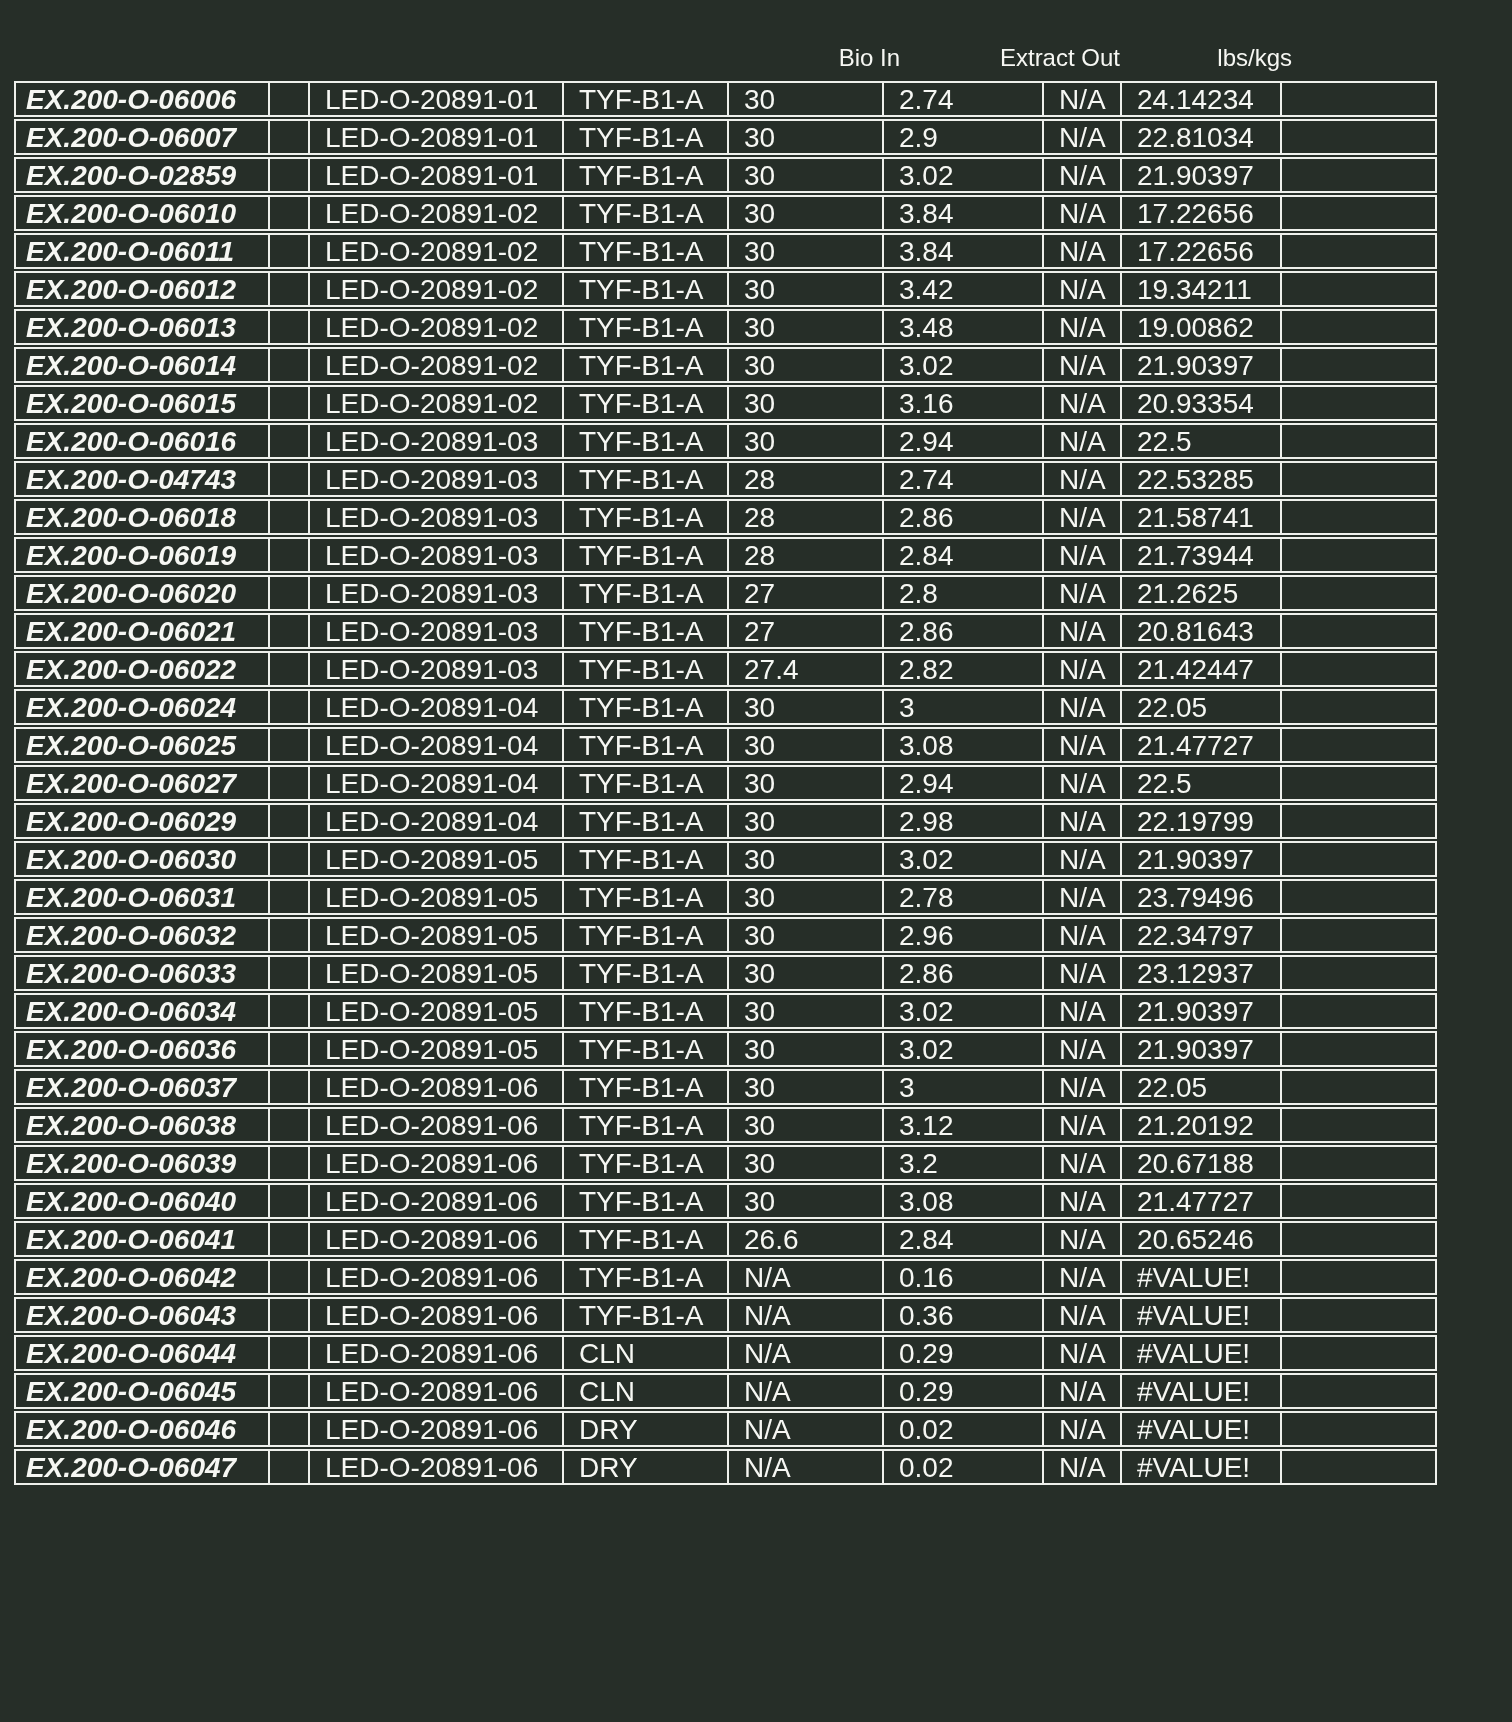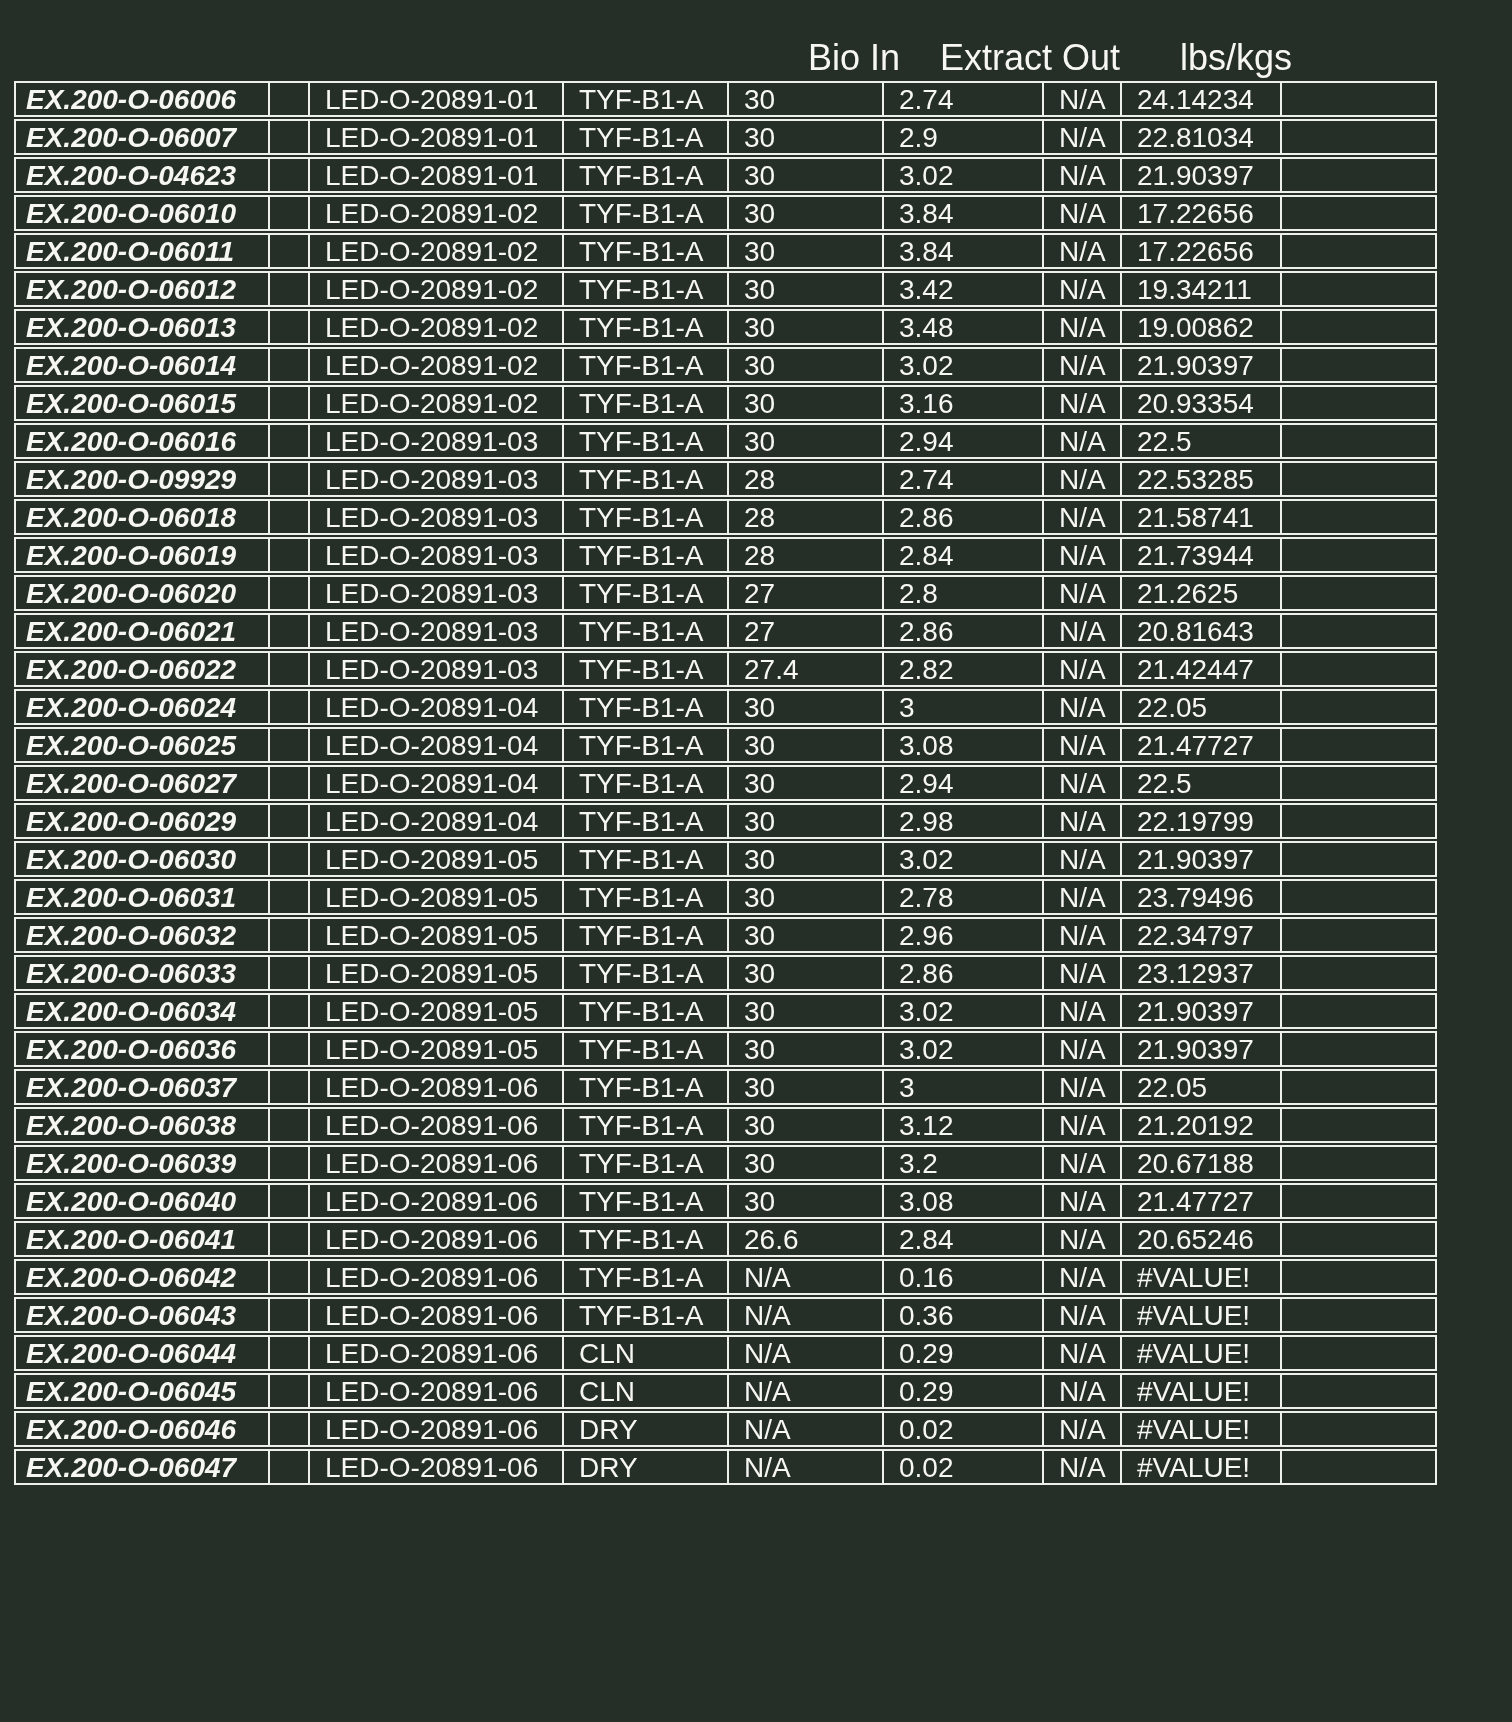--- a/index.html
+++ b/index.html
@@ -5,21 +5,21 @@
   html,body{margin:0;padding:0;}
   body{
     width:1512px;height:1722px;
     background:#262e28;
     overflow:hidden;
     font-family:"Liberation Sans", sans-serif;
   }
   .page{position:relative;width:1512px;height:1722px;}
   .col-header{
     position:absolute;top:42px;height:32px;line-height:32px;
-    font-size:36px;color:#f6f7f3;white-space:nowrap;
+    font-size:24px;color:#f6f7f3;white-space:nowrap;
   }
   .hdr-bio{right:612px;}
   .hdr-extract{right:392px;}
   .hdr-lbs{right:220px;text-align:center;}
   table.sheet{
     position:absolute;left:14px;top:79px;
     width:1423px;
     table-layout:fixed;
     border-collapse:separate;
     border-spacing:0 2px;
@@ -83,21 +83,21 @@
           <td class="c1"></td>
           <td class="c2">LED-O-20891-01</td>
           <td class="c3">TYF-B1-A</td>
           <td class="c4">30</td>
           <td class="c5">2.9</td>
           <td class="c6">N/A</td>
           <td class="c7">22.81034</td>
           <td class="c8"></td>
         </tr>
         <tr>
-          <td class="c0">EX.200-O-04623</td>
+          <td class="c0">EX.200-O-02859</td>
           <td class="c1"></td>
           <td class="c2">LED-O-20891-01</td>
           <td class="c3">TYF-B1-A</td>
           <td class="c4">30</td>
           <td class="c5">3.02</td>
           <td class="c6">N/A</td>
           <td class="c7">21.90397</td>
           <td class="c8"></td>
         </tr>
         <tr>
@@ -171,21 +171,21 @@
           <td class="c1"></td>
           <td class="c2">LED-O-20891-03</td>
           <td class="c3">TYF-B1-A</td>
           <td class="c4">30</td>
           <td class="c5">2.94</td>
           <td class="c6">N/A</td>
           <td class="c7">22.5</td>
           <td class="c8"></td>
         </tr>
         <tr>
-          <td class="c0">EX.200-O-09929</td>
+          <td class="c0">EX.200-O-04743</td>
           <td class="c1"></td>
           <td class="c2">LED-O-20891-03</td>
           <td class="c3">TYF-B1-A</td>
           <td class="c4">28</td>
           <td class="c5">2.74</td>
           <td class="c6">N/A</td>
           <td class="c7">22.53285</td>
           <td class="c8"></td>
         </tr>
         <tr>

